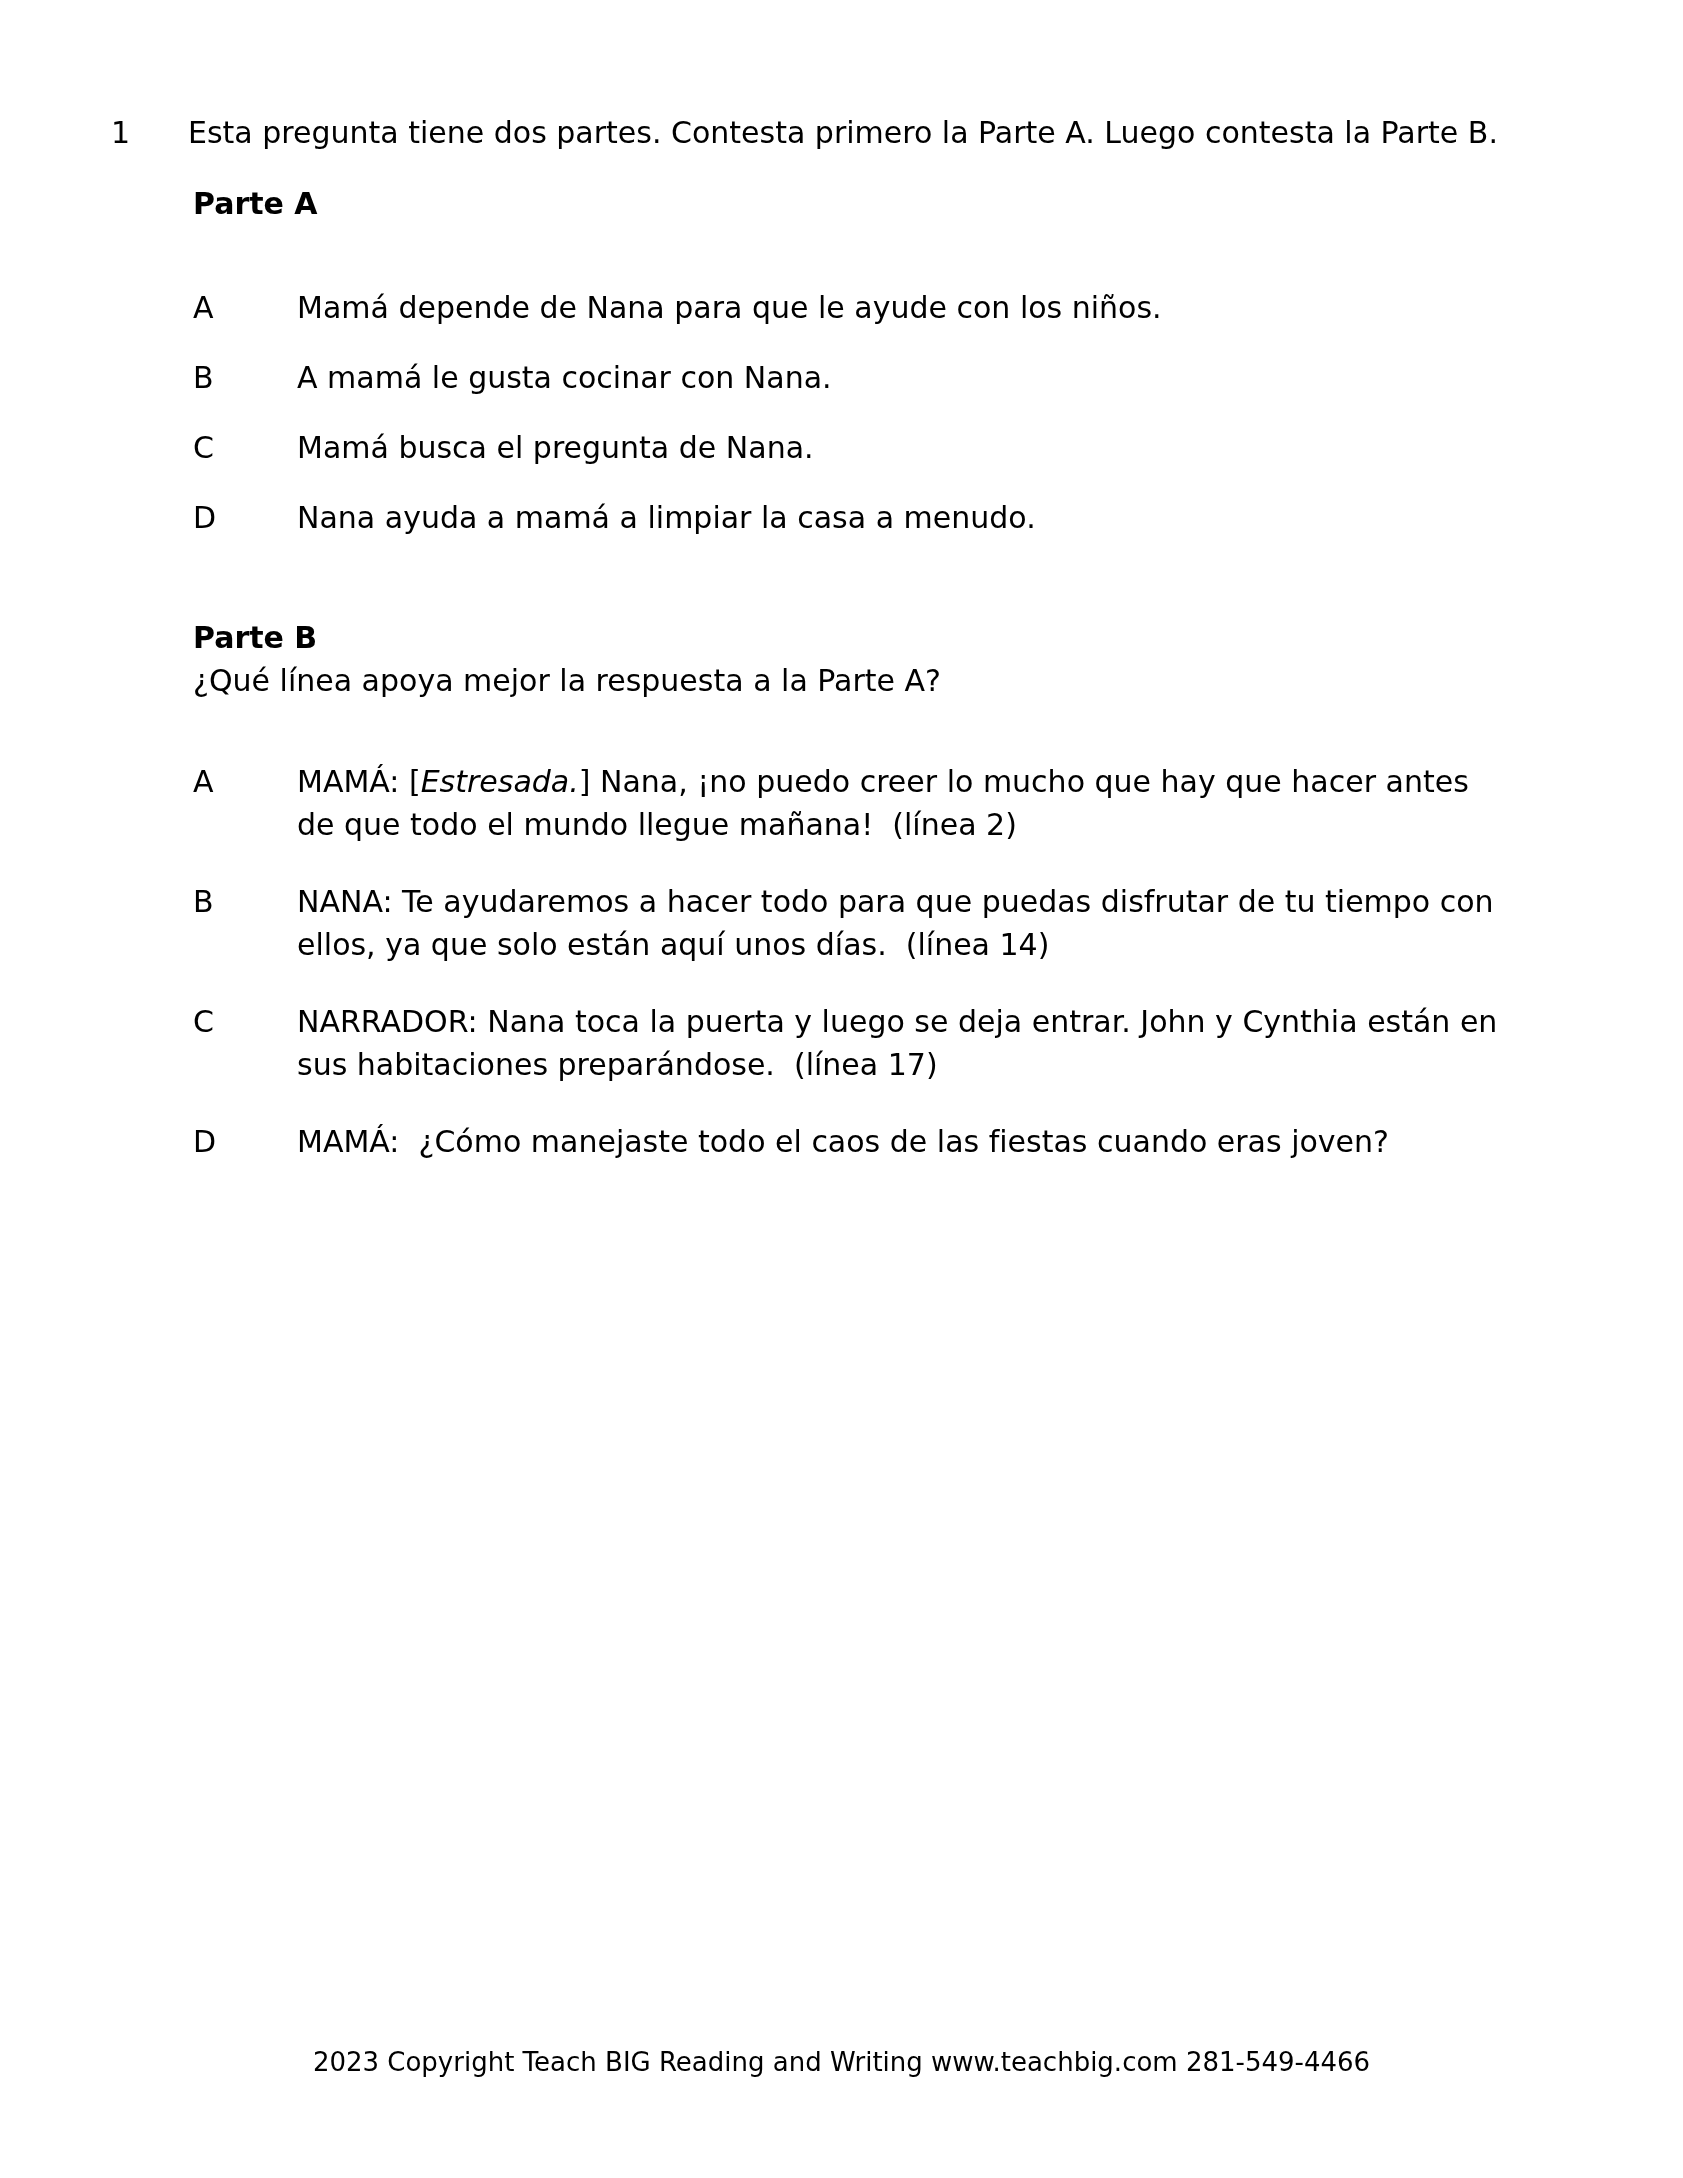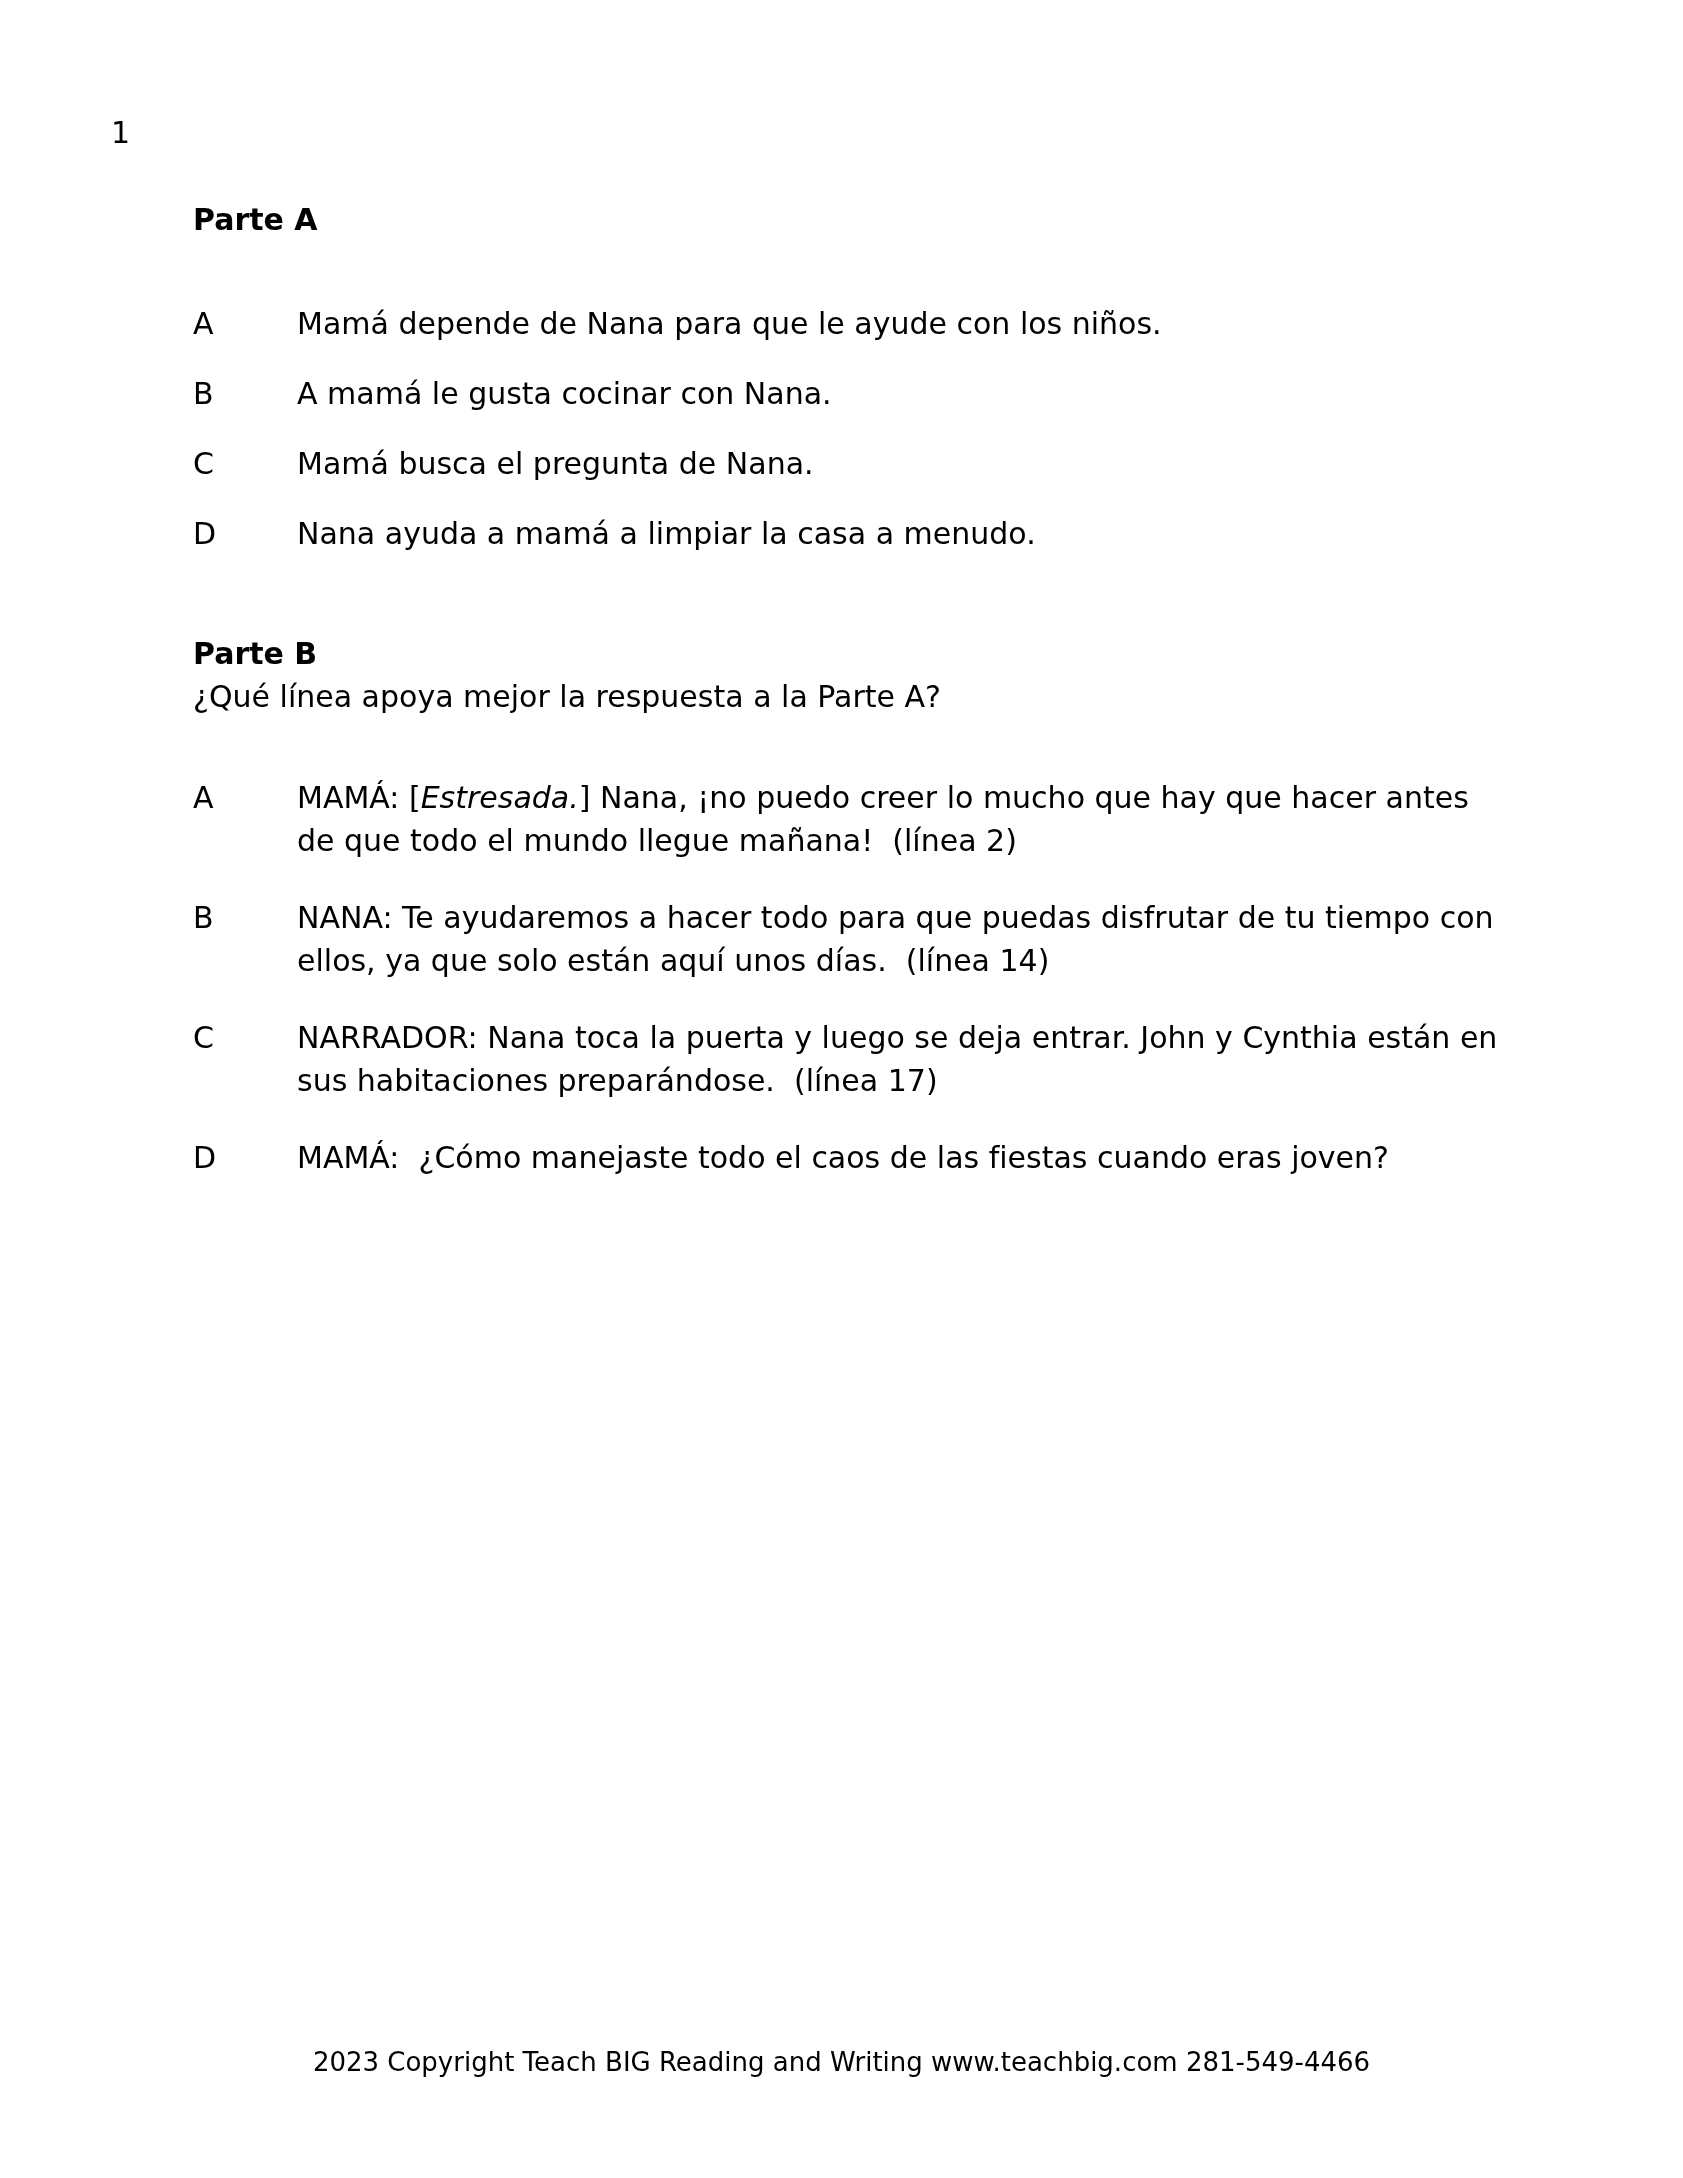--- a/index.html
+++ b/index.html
@@ -29,21 +29,21 @@
   }
   .q-num {
     width: 77px;
     flex: 0 0 77px;
   }
   .q-intro {
     width: 1317px;
   }
   
   .section { margin-left: 193px; }
-  .section-a { margin-top: 44px; }
+  .section-a { margin-top: 28px; }
   .section-b { margin-top: 77px; }
   .section-title { font-weight: bold; }
   .section-question { }
   
   .options { margin-top: 61px; }
   .options-b { margin-top: 58px; }
   .opt {
     display: flex;
     align-items: flex-start;
   }
@@ -68,20 +68,21 @@
     font-size: 26px;
   }
 </style>
 </head>
 <body>
 
 <div class="page">
 
   <div class="q-row">
     <div class="q-num">1</div>
+    <div class="q-intro">Esta pregunta tiene dos partes. Contesta primero la Parte A. Luego contesta la Parte B.</div>
   </div>
 
   <div class="section section-a">
     <div class="section-title">Parte A</div>
 
     <div class="options">
       <div class="opt">
         <span class="opt-letter">A</span>
         <span class="opt-body">Mamá depende de Nana para que le ayude con los niños.</span>
       </div>

